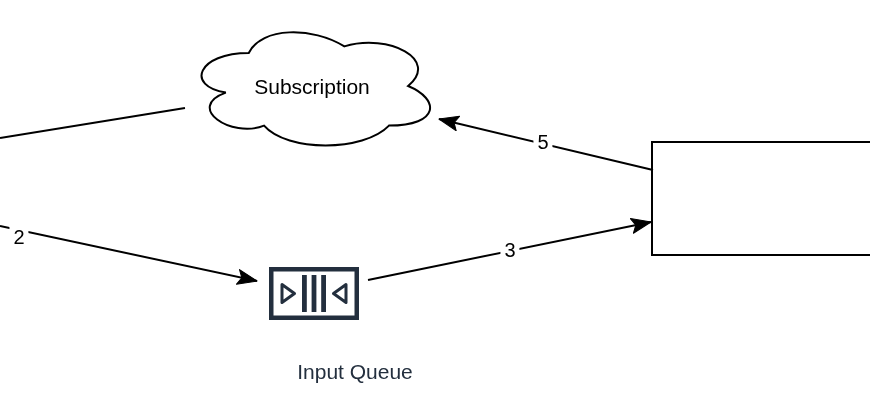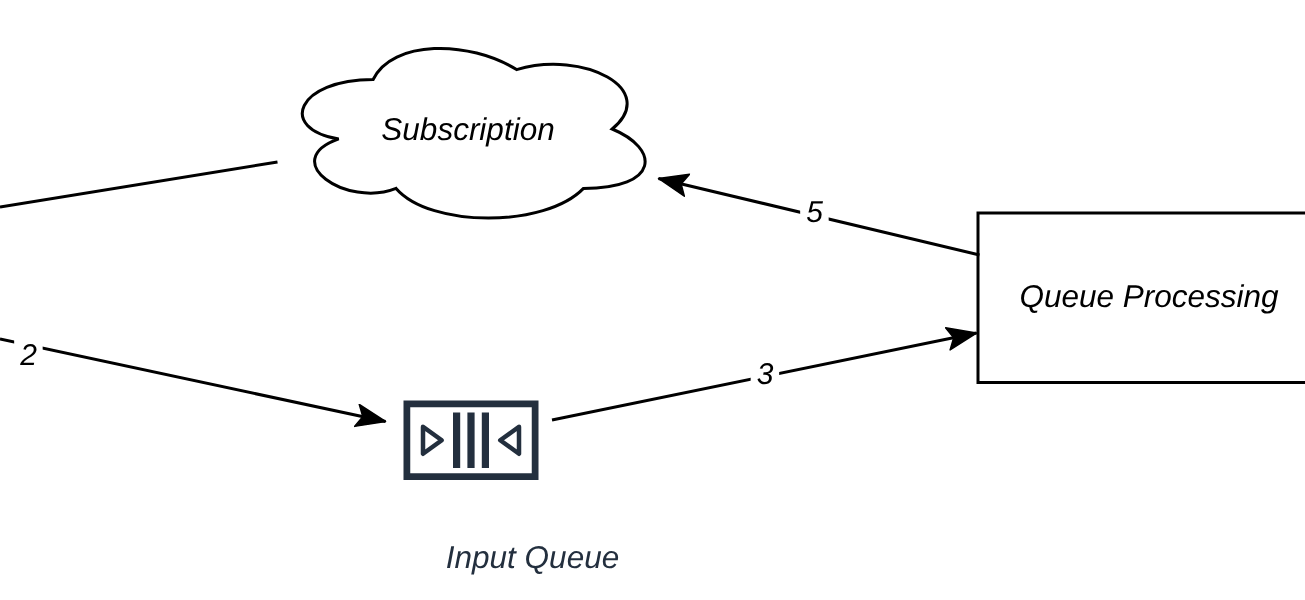--- a/index.html
+++ b/index.html
@@ -13,21 +13,20 @@
   }
   .diagram-svg { position: absolute; top: 0; left: 0; }
   .label {
     position: absolute;
     transform: translate(-50%, -50%);
     font-size: 21px;
     line-height: 1.2;
     color: #000000;
     white-space: nowrap;
     text-align: right;
-    font-style: italic;
   }
   .node-label { color: #000000; }
   .icon-label { color: #232f3e; }
   .edge-label {
     font-size: 20px;
     background: #ffffff;
     padding: 0 4px;
   }
   .lbl-subscription   { left: 312px; top: 87px; }
   .lbl-queue-processing { left: 766px; top: 198px; }
@@ -68,21 +67,20 @@
     </g>
 
     <line x1="0" y1="138" x2="185" y2="108" stroke="#000000" stroke-width="2"></line>
     <line x1="0" y1="226" x2="257" y2="281" stroke="#000000" stroke-width="2" marker-end="url(#arrowhead)"></line>
     <line x1="368" y1="280" x2="651" y2="222" stroke="#000000" stroke-width="2" marker-end="url(#arrowhead)"></line>
     <line x1="653" y1="170" x2="439" y2="119" stroke="#000000" stroke-width="2" marker-end="url(#arrowhead)"></line>
   </svg>
 
   <span class="label node-label lbl-subscription">Subscription</span>
 
-  <span class="label node-label lbl-queue-processing">Queue Processing</span>
 
   <span class="label icon-label lbl-input-queue">Input Queue</span>
 
   <span class="label edge-label lbl-edge-2">2</span>
 
   <span class="label edge-label lbl-edge-3">3</span>
 
   <span class="label edge-label lbl-edge-5">5</span>
 
 </div>

